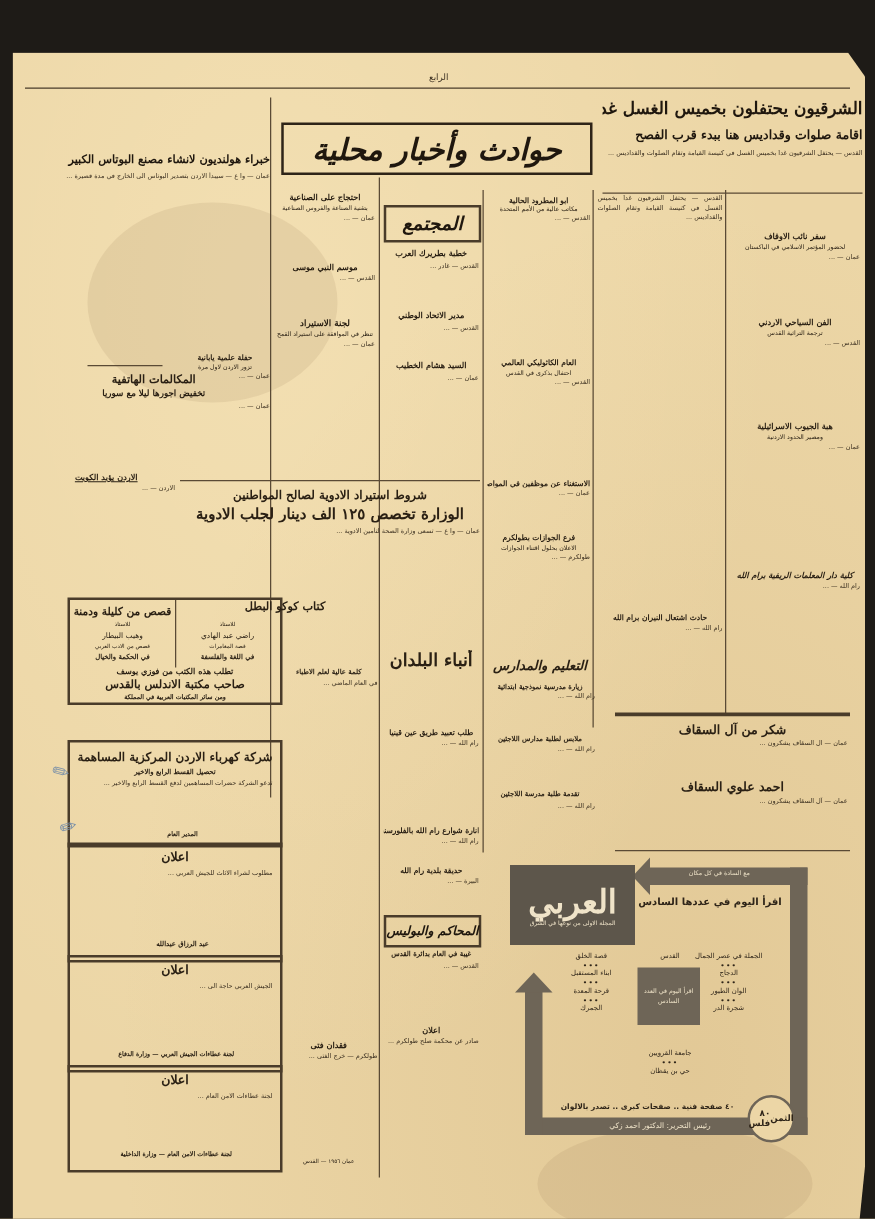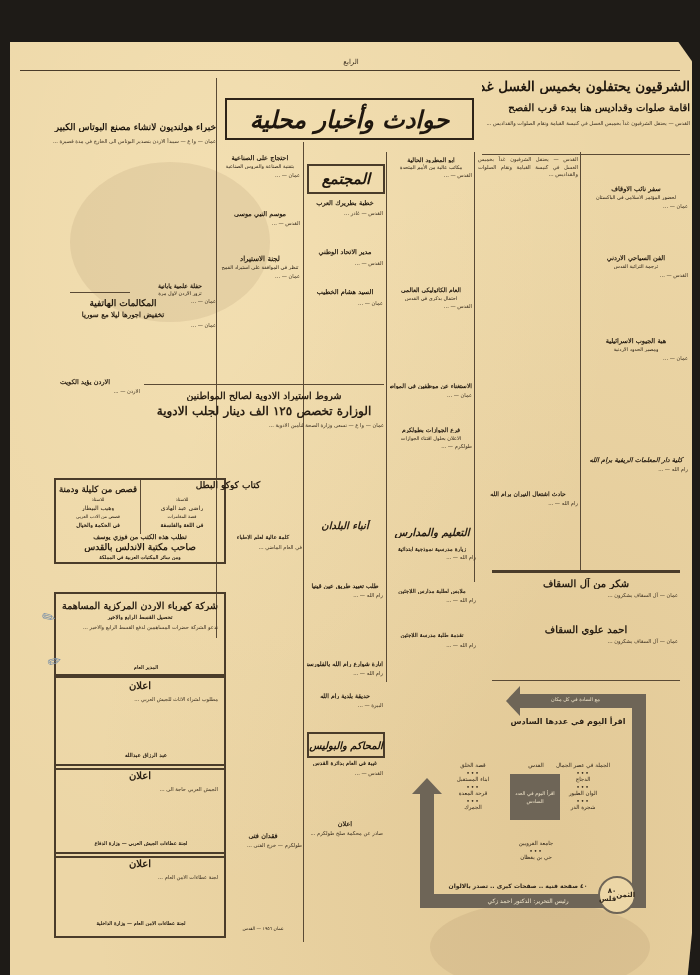--- a/index.html
+++ b/index.html
@@ -103,21 +103,21 @@
   <div class="body" style="left:574px;top:313px;width:104px;height:90px;">عمان — ...</div>
   <div class="sub" style="left:574px;top:414px;width:104px;font-size:6.5px;font-style:italic;">كلية دار المعلمات الريفية برام الله</div>
   <div class="body" style="left:574px;top:424px;width:104px;height:60px;">رام الله — ...</div>
   <div class="sub" style="left:468px;top:448px;width:100px;font-size:6px;">حادث اشتعال النيران برام الله</div>
   <div class="body" style="left:468px;top:458px;width:100px;height:70px;">رام الله — ...</div>
 
   <div class="hr" style="left:60px;top:250px;width:60px;"></div>
   <div class="sub" style="left:20px;top:256px;width:186px;font-size:9px;">المكالمات الهاتفية</div>
   <div class="sub" style="left:20px;top:268px;width:186px;font-size:7px;">تخفيض اجورها ليلا مع سوريا</div>
   <div class="body" style="left:20px;top:280px;width:186px;height:52px;">عمان — ...</div>
-  <div class="sub" style="left:20px;top:336px;width:110px;font-size:6.5px;">الاردن يؤيد الكويت</div>
+  <div class="sub" style="left:20px;top:336px;width:110px;font-size:6.5px;text-decoration:underline;">الاردن يؤيد الكويت</div>
   <div class="body" style="left:20px;top:346px;width:110px;height:40px;">الاردن — ...</div>
   <div class="sub" style="left:134px;top:240px;width:72px;font-size:6px;">حفلة علمية يابانية</div>
   <div class="sub" style="left:134px;top:248px;width:72px;font-size:5px;font-weight:normal;">تزور الاردن لاول مرة</div>
   <div class="body" style="left:134px;top:256px;width:72px;height:60px;">عمان — ...</div>
 
   <div class="hr" style="left:134px;top:342px;width:240px;"></div>
   <div class="sub" style="left:134px;top:348px;width:240px;font-size:9.5px;">شروط استيراد الادوية لصالح المواطنين</div>
   <div class="sub" style="left:134px;top:362px;width:240px;font-size:12px;">الوزارة تخصص ١٢٥ الف دينار لجلب الادوية</div>
   <div class="body" style="left:134px;top:380px;width:240px;height:50px;">عمان — وا ع — تسعى وزارة الصحة لتأمين الادوية ...</div>
 
@@ -162,21 +162,21 @@
     <div class="body" style="left:6px;top:20px;width:156px;height:42px;">لجنة عطاءات الامن العام ...</div>
     <div class="sub" style="left:30px;top:66px;width:110px;font-size:5px;">لجنة عطاءات الامن العام — وزارة الداخلية</div>
   </div>
 
   <div class="sub" style="left:214px;top:492px;width:78px;font-size:5.5px;">كلمة عالية لعلم الاطباء</div>
   <div class="body" style="left:214px;top:502px;width:78px;height:250px;">في العام الماضي ...</div>
   <div class="sub" style="left:214px;top:790px;width:78px;font-size:6.5px;">فقدان فتى</div>
   <div class="body" style="left:214px;top:800px;width:78px;height:80px;">طولكرم — خرج الفتى ...</div>
   <div class="sub" style="left:214px;top:884px;width:78px;font-size:4.5px;font-weight:normal;">عمان ١٩٥٦ — القدس</div>
 
-  <div class="sub" style="left:297px;top:478px;width:76px;font-size:10px;font-style:italic;">أنباء البلدان</div>
+  <div class="sub" style="left:297px;top:478px;width:76px;font-size:14px;">أنباء البلدان</div>
   <div class="sub" style="left:297px;top:540px;width:76px;font-size:6px;">طلب تعبيد طريق عين قينيا</div>
   <div class="body" style="left:297px;top:550px;width:76px;height:50px;">رام الله — ...</div>
   <div class="sub" style="left:297px;top:618px;width:76px;font-size:6px;">انارة شوارع رام الله بالفلورسنت</div>
   <div class="body" style="left:297px;top:628px;width:76px;height:14px;">رام الله — ...</div>
   <div class="sub" style="left:297px;top:650px;width:76px;font-size:6px;">حديقة بلدية رام الله</div>
   <div class="body" style="left:297px;top:660px;width:76px;height:22px;">البيرة — ...</div>
 
   <div class="box" style="left:297px;top:690px;width:74px;height:22px;display:flex;align-items:center;justify-content:center;">
     <span style="font-family:'DejaVu Serif',serif;font-size:10px;font-weight:bold;font-style:italic;color:#1f170e;">المحاكم والبوليس</span>
   </div>
@@ -202,20 +202,24 @@
 
   <div class="ad-arabi">
     <div class="arrow-frame" style="left:120px;top:12px;width:128px;height:14px;"></div>
     <div style="position:absolute;left:108px;top:4px;width:0;height:0;border-top:15px solid transparent;border-bottom:15px solid transparent;border-right:14px solid #6e6557;"></div>
     <div class="arrow-frame" style="left:234px;top:12px;width:14px;height:214px;"></div>
     <div class="arrow-frame" style="left:22px;top:212px;width:226px;height:14px;"></div>
     <div class="arrow-frame" style="left:22px;top:110px;width:14px;height:116px;"></div>
     <div style="position:absolute;left:14px;top:96px;width:0;height:0;border-left:15px solid transparent;border-right:15px solid transparent;border-bottom:16px solid #6e6557;"></div>
     <div class="toc" style="left:125px;top:14px;width:105px;font-size:5px;color:#efe3c8;">مع السادة في كل مكان</div>
 
+    <div class="arabi-logo">
+      <span class="big">العربي</span>
+      <span class="tag">المجلة الاولى من نوعها في الشرق</span>
+    </div>
     <div class="toc" style="left:110px;top:36px;width:120px;font-size:8px;font-weight:bold;">اقرأ اليوم في عددها السادس</div>
 
     <div class="toc" style="left:150px;top:80px;width:70px;">
       <div>الجملة في عصر الجمال</div>
         <div class="dots">•••</div>
       <div>الدجاج</div>
         <div class="dots">•••</div>
       <div>الوان الطيور</div>
         <div class="dots">•••</div>
       <div>شجرة الدر</div>

